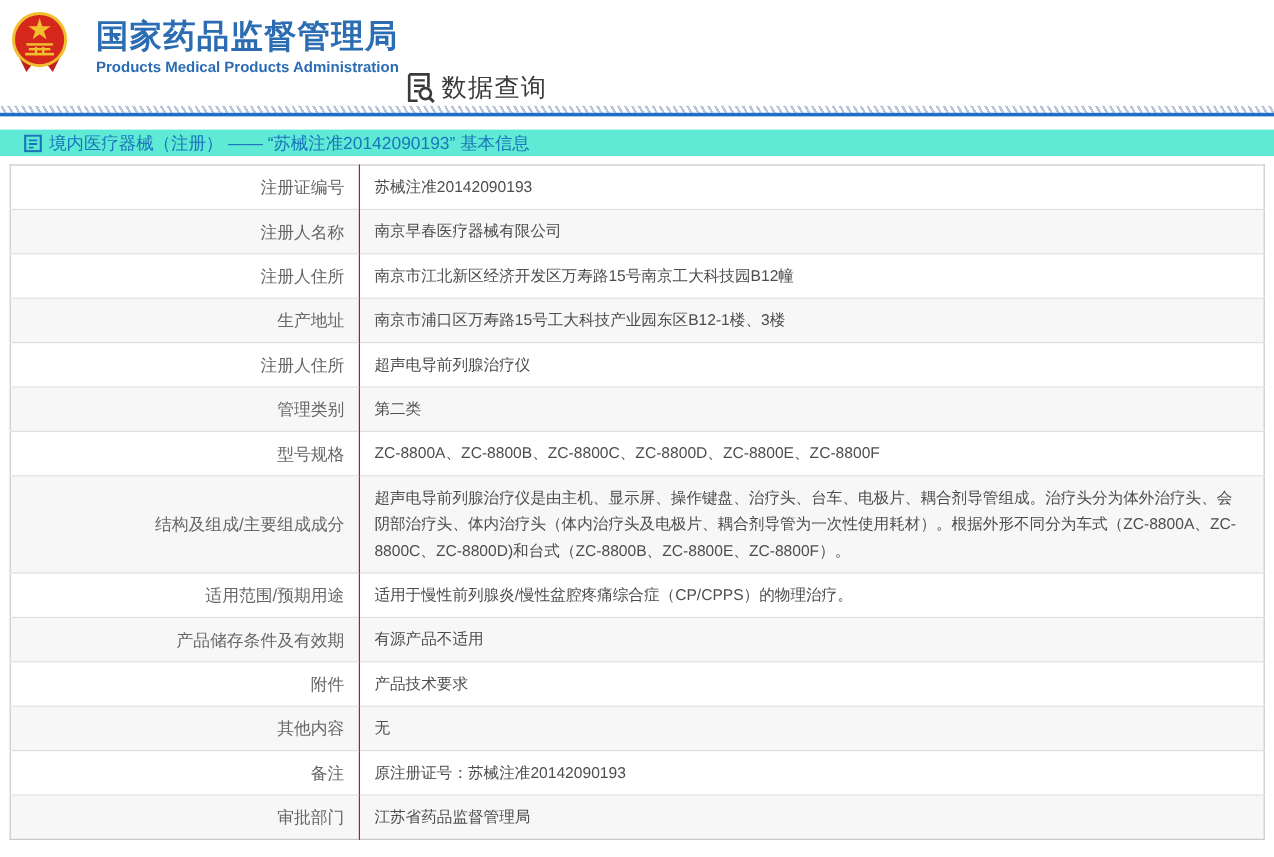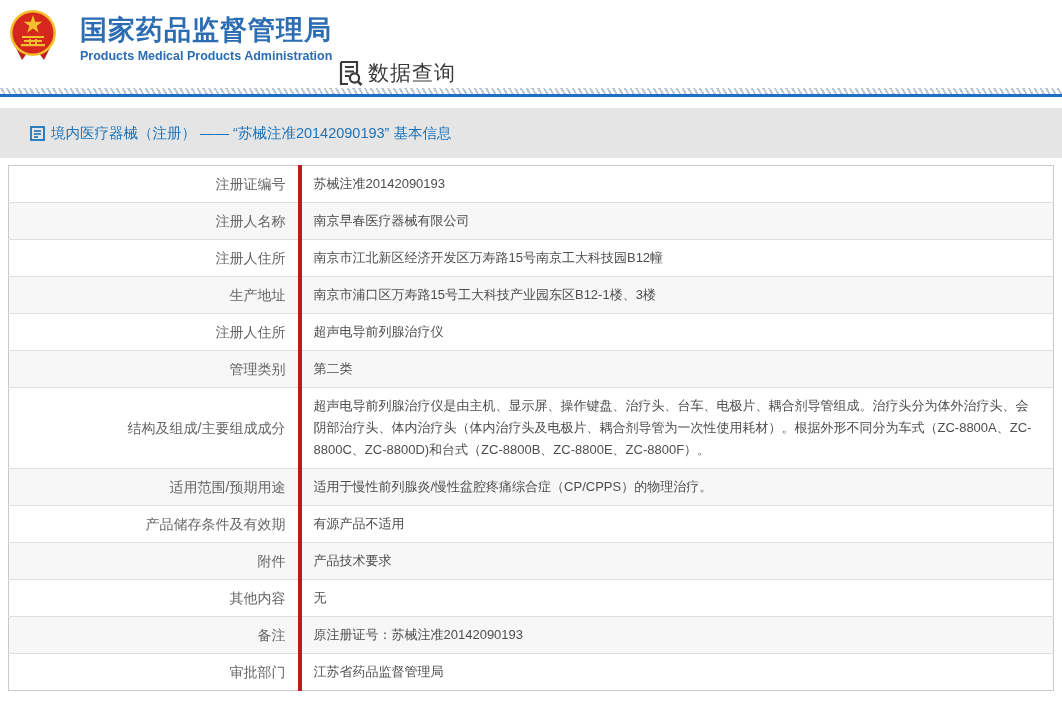--- a/index.html
+++ b/index.html
@@ -17,32 +17,32 @@
   .top-nav { position:absolute; right:18px; top:14px; display:flex; gap:48px; }
   .nav-item { display:flex; flex-direction:column; align-items:center; cursor:pointer; }
   .nav-item .nav-label { font-size:13px; color:#404040; margin-top:7px; white-space:nowrap; }
 
   
   .hatch { height:6px; width:100%;
     background:repeating-linear-gradient(60deg,#ffffff 0 3px,#b9c6d8 3px 5px); }
   .blue-line { height:3px; width:100%; background:#1e6ec8; }
 
   
-  .crumb-bar { margin-top:11px; height:50px; background:#e5e5e5;
-               display:flex; align-items:center; padding-left:30px; }
+  .crumb-bar { margin-top:11px; height:22px; background:#5eead4;
+               display:flex; align-items:center; padding-left:20px; }
   .crumb-text { font-size:14.5px; color:#1b74bc; margin-left:6px; }
 
   
   .tbl-wrap { margin:7px 8px 0 8px; }
   table.info { width:1046px; border-collapse:collapse; border:1px solid #c9c9cd; }
   table.info tr:nth-child(even) { background:#f7f7f7; }
   table.info tr + tr th, table.info tr + tr td { border-top:1px solid #e0e0e2; }
   table.info th {
     width:291px; text-align:right; font-weight:400; color:#666;
-    font-size:14px; padding:7px 12px 7px 6px; border-right:4px solid #b91c1c;
+    font-size:14px; padding:7px 12px 7px 6px; border-right:1px solid #b91c1c;
     line-height:22px; vertical-align:middle; white-space:nowrap;
   }
   table.info td {
     color:#4d4d4d; font-size:13px; padding:7px 14px 7px 12px;
     line-height:22px; vertical-align:middle;
   }
   svg { display:block; }
 </style>
 </head>
 <body>
@@ -118,20 +118,24 @@
         </tr>
         <tr>
           <th>注册人住所</th>
           <td>超声电导前列腺治疗仪</td>
         </tr>
         <tr>
           <th>管理类别</th>
           <td>第二类</td>
         </tr>
         <tr>
+          <th>型号规格</th>
+          <td>ZC-8800A、ZC-8800B、ZC-8800C、ZC-8800D、ZC-8800E、ZC-8800F</td>
+        </tr>
+        <tr>
           <th>结构及组成/主要组成成分</th>
           <td>超声电导前列腺治疗仪是由主机、显示屏、操作键盘、治疗头、台车、电极片、耦合剂导管组成。治疗头分为体外治疗头、会阴部治疗头、体内治疗头（体内治疗头及电极片、耦合剂导管为一次性使用耗材）。根据外形不同分为车式（ZC-8800A、ZC-8800C、ZC-8800D)和台式（ZC-8800B、ZC-8800E、ZC-8800F）。</td>
         </tr>
         <tr>
           <th>适用范围/预期用途</th>
           <td>适用于慢性前列腺炎/慢性盆腔疼痛综合症（CP/CPPS）的物理治疗。</td>
         </tr>
         <tr>
           <th>产品储存条件及有效期</th>
           <td>有源产品不适用</td>

